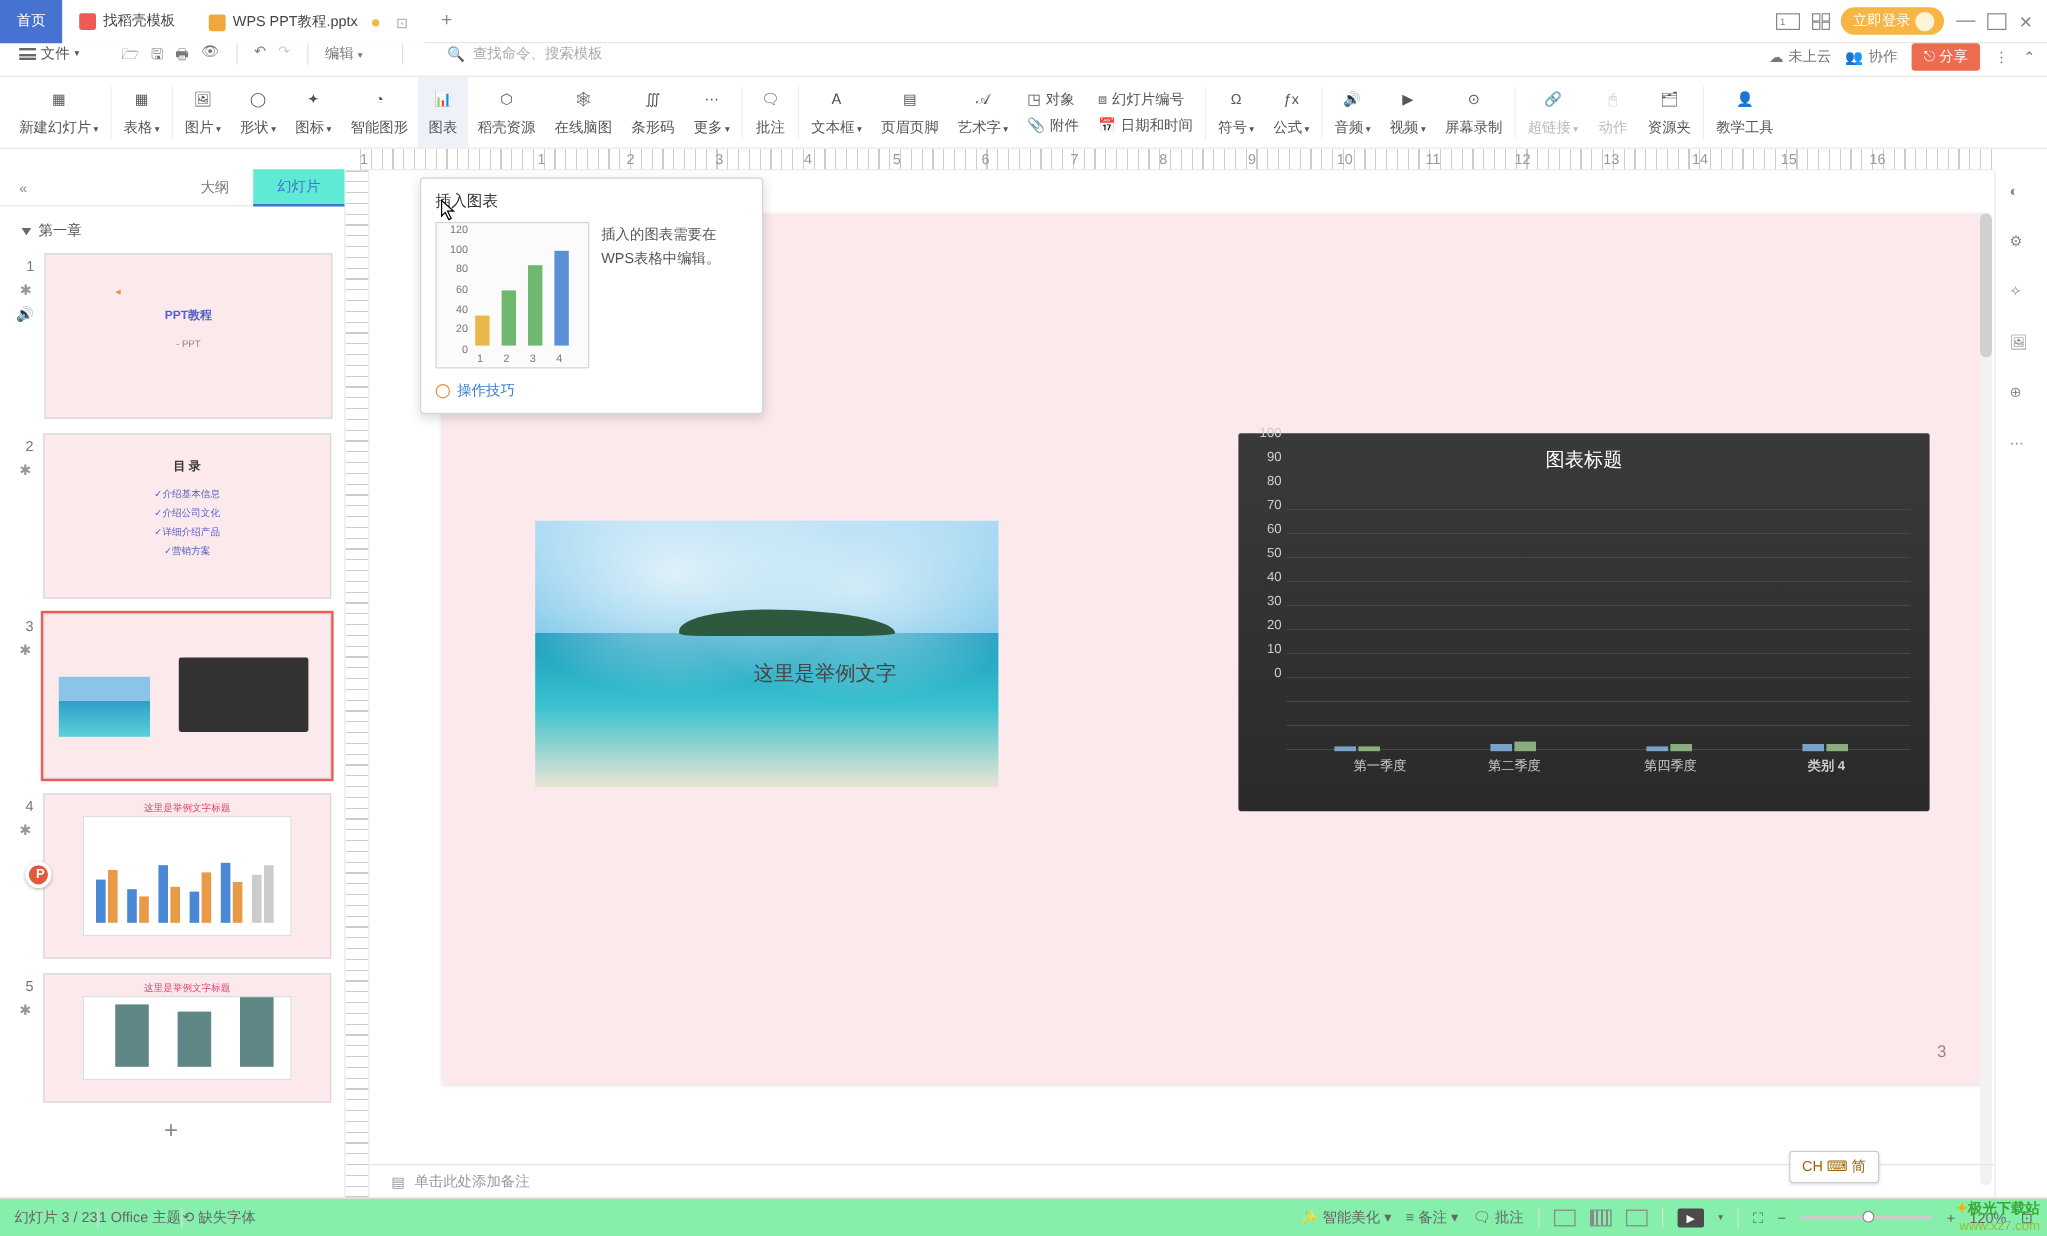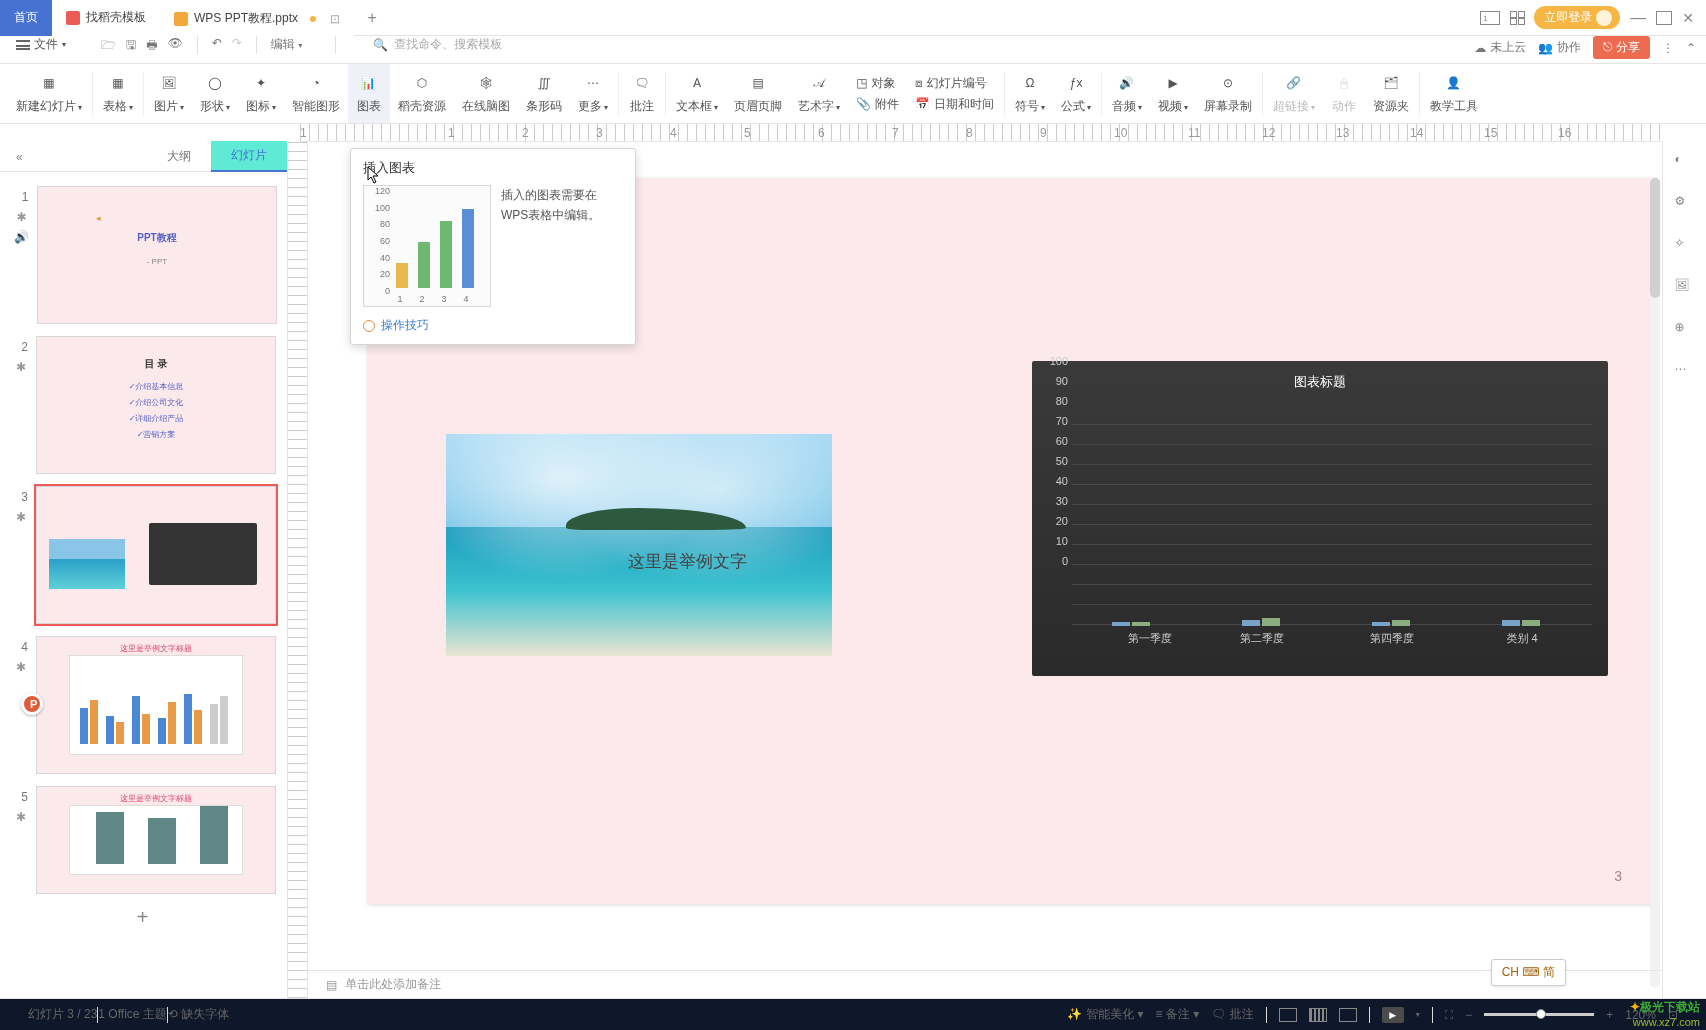--- a/index.html
+++ b/index.html
@@ -87,21 +87,21 @@
 .ruler-v{width:20px;background:#fff;border-right:1px solid #e5e5e5;position:relative}
 .ruler-v .ticks{position:absolute;inset:0;background:repeating-linear-gradient(180deg,#ccc 0,#ccc 1px,transparent 1px,transparent 9px)}
 
 .canvas-wrap{flex:1;background:#fff;position:relative;overflow:hidden}
 .slide-canvas{position:absolute;top:36px;left:60px;width:1290px;height:726px;background:#fbe9ec;box-shadow:0 1px 4px rgba(0,0,0,0.15)}
 .beach{position:absolute;top:256px;left:78px;width:386px;height:222px;background:linear-gradient(180deg,#a7d9f3 0%,#7ec7ea 42%,#1b9bbe 42%,#3ac2cf 70%,#eae5d3 100%)}
 .beach .island{position:absolute;top:74px;left:120px;width:180px;height:22px;background:#2d5a3e;border-radius:40% 60% 20% 10%/80% 90% 10% 10%}
 .beach .sky{position:absolute;inset:0;background:radial-gradient(ellipse at 30% 20%,rgba(255,255,255,.7),transparent 40%),radial-gradient(ellipse at 70% 25%,rgba(255,255,255,.6),transparent 40%)}
 .caption{position:absolute;top:372px;left:260px;color:#444;font-size:17px}
 .dark-chart{position:absolute;top:183px;right:50px;width:576px;height:315px;background:linear-gradient(180deg,#3a3a3a,#2a2a2a);border-radius:2px;color:#ddd}
-.dark-chart .title{text-align:center;padding:12px 0;font-size:13px;color:#fff}
+.dark-chart .title{text-align:center;padding:12px 0;font-size:16px;color:#fff}
 .dark-chart .plot{position:absolute;top:44px;left:40px;right:16px;bottom:50px}
 .dark-chart .ylab{position:absolute;left:6px;width:30px;text-align:right;font-size:11px;color:#ccc}
 .dark-chart .grid{position:absolute;inset:0;background:repeating-linear-gradient(180deg,transparent 0,transparent 19px,#484848 19px,#484848 20px)}
 .dark-chart .xcat{position:absolute;bottom:30px;font-size:11px;color:#ccc;width:80px;text-align:center}
 .dark-chart .legend{position:absolute;bottom:8px;left:0;right:0;text-align:center;font-size:11px;color:#ccc}
 .dark-chart .legend .sw{display:inline-block;width:16px;height:8px;margin:0 4px 0 12px;vertical-align:middle}
 .dark-chart .bar{position:absolute;bottom:0;width:18px}
 .page-num{position:absolute;bottom:20px;right:36px;color:#b37b8a;font-size:14px}
 
 .tooltip{position:absolute;top:148px;left:350px;width:286px;background:#fff;border:1px solid #d5d5d5;border-radius:3px;box-shadow:0 3px 10px rgba(0,0,0,.15);z-index:50;padding:10px 12px}
@@ -118,21 +118,21 @@
 .rsb{width:44px;border-left:1px solid #e5e5e5;display:flex;flex-direction:column;align-items:center;padding-top:10px;gap:22px;color:#888}
 .rsb .ic{width:20px;height:20px}
 
 .ime{position:absolute;right:140px;bottom:44px;background:#fff;border:1px solid #ccc;border-radius:3px;padding:4px 10px;font-size:12px;color:#a16207;box-shadow:0 1px 3px rgba(0,0,0,.1)}
 
 .watermark{position:absolute;right:6px;bottom:2px;text-align:right;z-index:100}
 .watermark .logo{color:#3aa935;font-weight:bold;font-size:17px}
 .watermark .logo .star{color:#f5b400}
 .watermark .url{color:#9dbb2f;font-size:11px}
 
-.status{position:absolute;left:0;right:0;bottom:0;height:32px;border-top:1px solid #e5e5e5;display:flex;align-items:center;padding:0 28px;color:#666;background:#0f172a}
+.status{position:absolute;left:0;right:0;bottom:0;height:32px;border-top:1px solid #e5e5e5;display:flex;align-items:center;padding:0 12px;color:#666;background:#86efac}
 .status .sep{width:1px;height:16px;background:#ddd}
 .status-right{margin-left:auto;display:flex;align-items:center;gap:12px}
 .status .viewbtn{width:18px;height:14px;border:1px solid #888}
 .status .playbtn{width:22px;height:16px;background:#4b4b4b;color:#fff;display:flex;align-items:center;justify-content:center;font-size:9px;border-radius:2px}
 .zoom-track{width:110px;height:3px;background:#ccc;position:relative}
 .zoom-track .knob{position:absolute;top:-4px;left:52px;width:10px;height:10px;background:#fff;border:1px solid #888;border-radius:50%}
 
 .tt-chart .yl{position:absolute;left:4px;width:22px;text-align:right;font-size:9px;color:#777}
 .tt-chart .bar{position:absolute;bottom:18px;width:12px}
 .tt-chart .xl{position:absolute;bottom:2px;font-size:9px;color:#777;width:20px;text-align:center}
@@ -370,20 +370,24 @@
 
 <div class="main">
 
   <div class="leftpanel">
     <div class="lp-tabs">
       <span class="collapse">«</span>
       <div class="lpt">大纲</div>
       <div class="lpt active">幻灯片</div>
     </div>
     <div class="thumbs">
+      <div class="section-hdr">
+          <span class="tri"></span>
+          <span>第一章</span>
+        </div>
 
       <div class="slide-item">
         <div style="display:flex;flex-direction:column;align-items:center;gap:6px">
             <div class="num">1</div>
             <span style="color:#999">✱</span>
             <span style="color:#999">🔊</span>
           </div>
         <div class="thumb">
             <div class="thumb-inner">
           <div class="t1-arrow">◂</div>
@@ -501,21 +505,21 @@
           <div class="ylab" style="top: 114px;">40</div>
           <div class="ylab" style="top: 94px;">50</div>
           <div class="ylab" style="top: 74px;">60</div>
           <div class="ylab" style="top: 54px;">70</div>
           <div class="ylab" style="top: 34px;">80</div>
           <div class="ylab" style="top: 14px;">90</div>
           <div class="ylab" style="top: -6px;">100</div>
           <div class="xcat" style="left: 78px;">第一季度</div>
           <div class="xcat" style="left: 190px;">第二季度</div>
           <div class="xcat" style="left: 320px;">第四季度</div>
-          <div class="xcat" style="left: 450px;">类别 4</div>
+          <div class="xcat" style="left: 450px; font-weight: bold;">类别 4</div>
         </div>
       <div class="page-num">3</div>
     </div>
     <div class="scrollbar-v">
         <div class="thumb-sc"></div>
       </div>
 
     <div class="notes" style="position:absolute;left:0;right:0;bottom:0">
       <span>▤</span>
       <span>单击此处添加备注</span>

